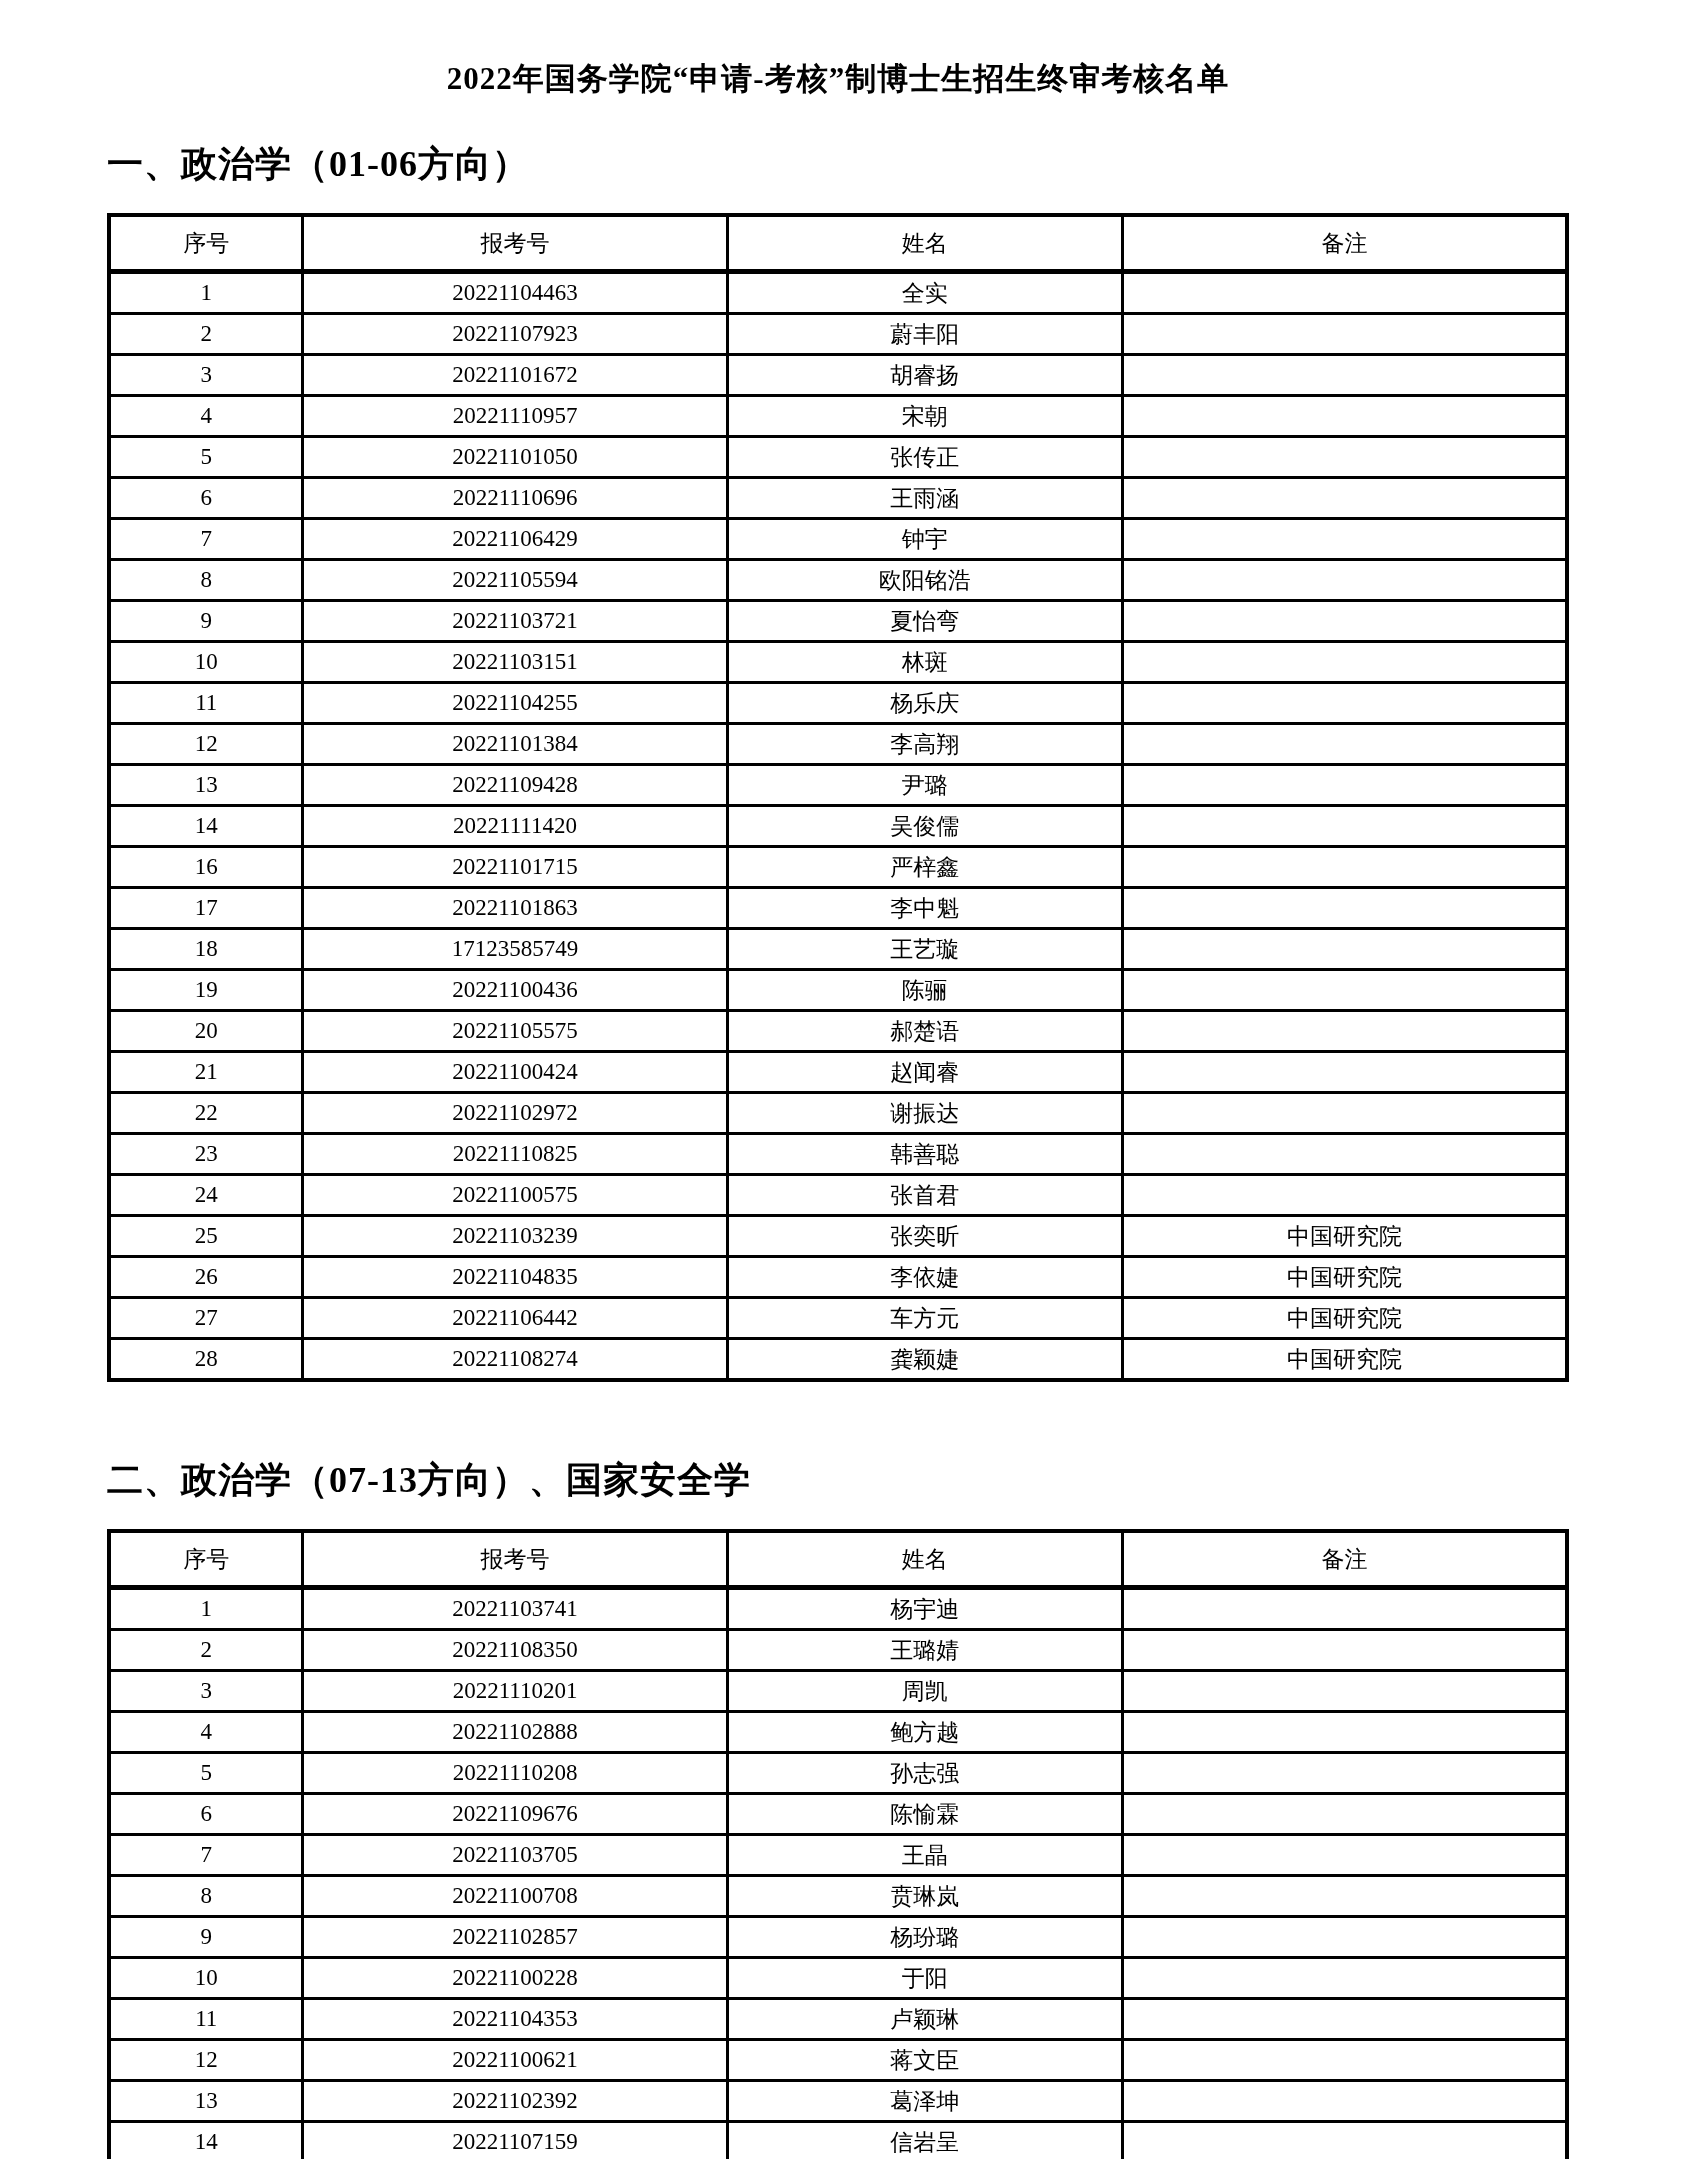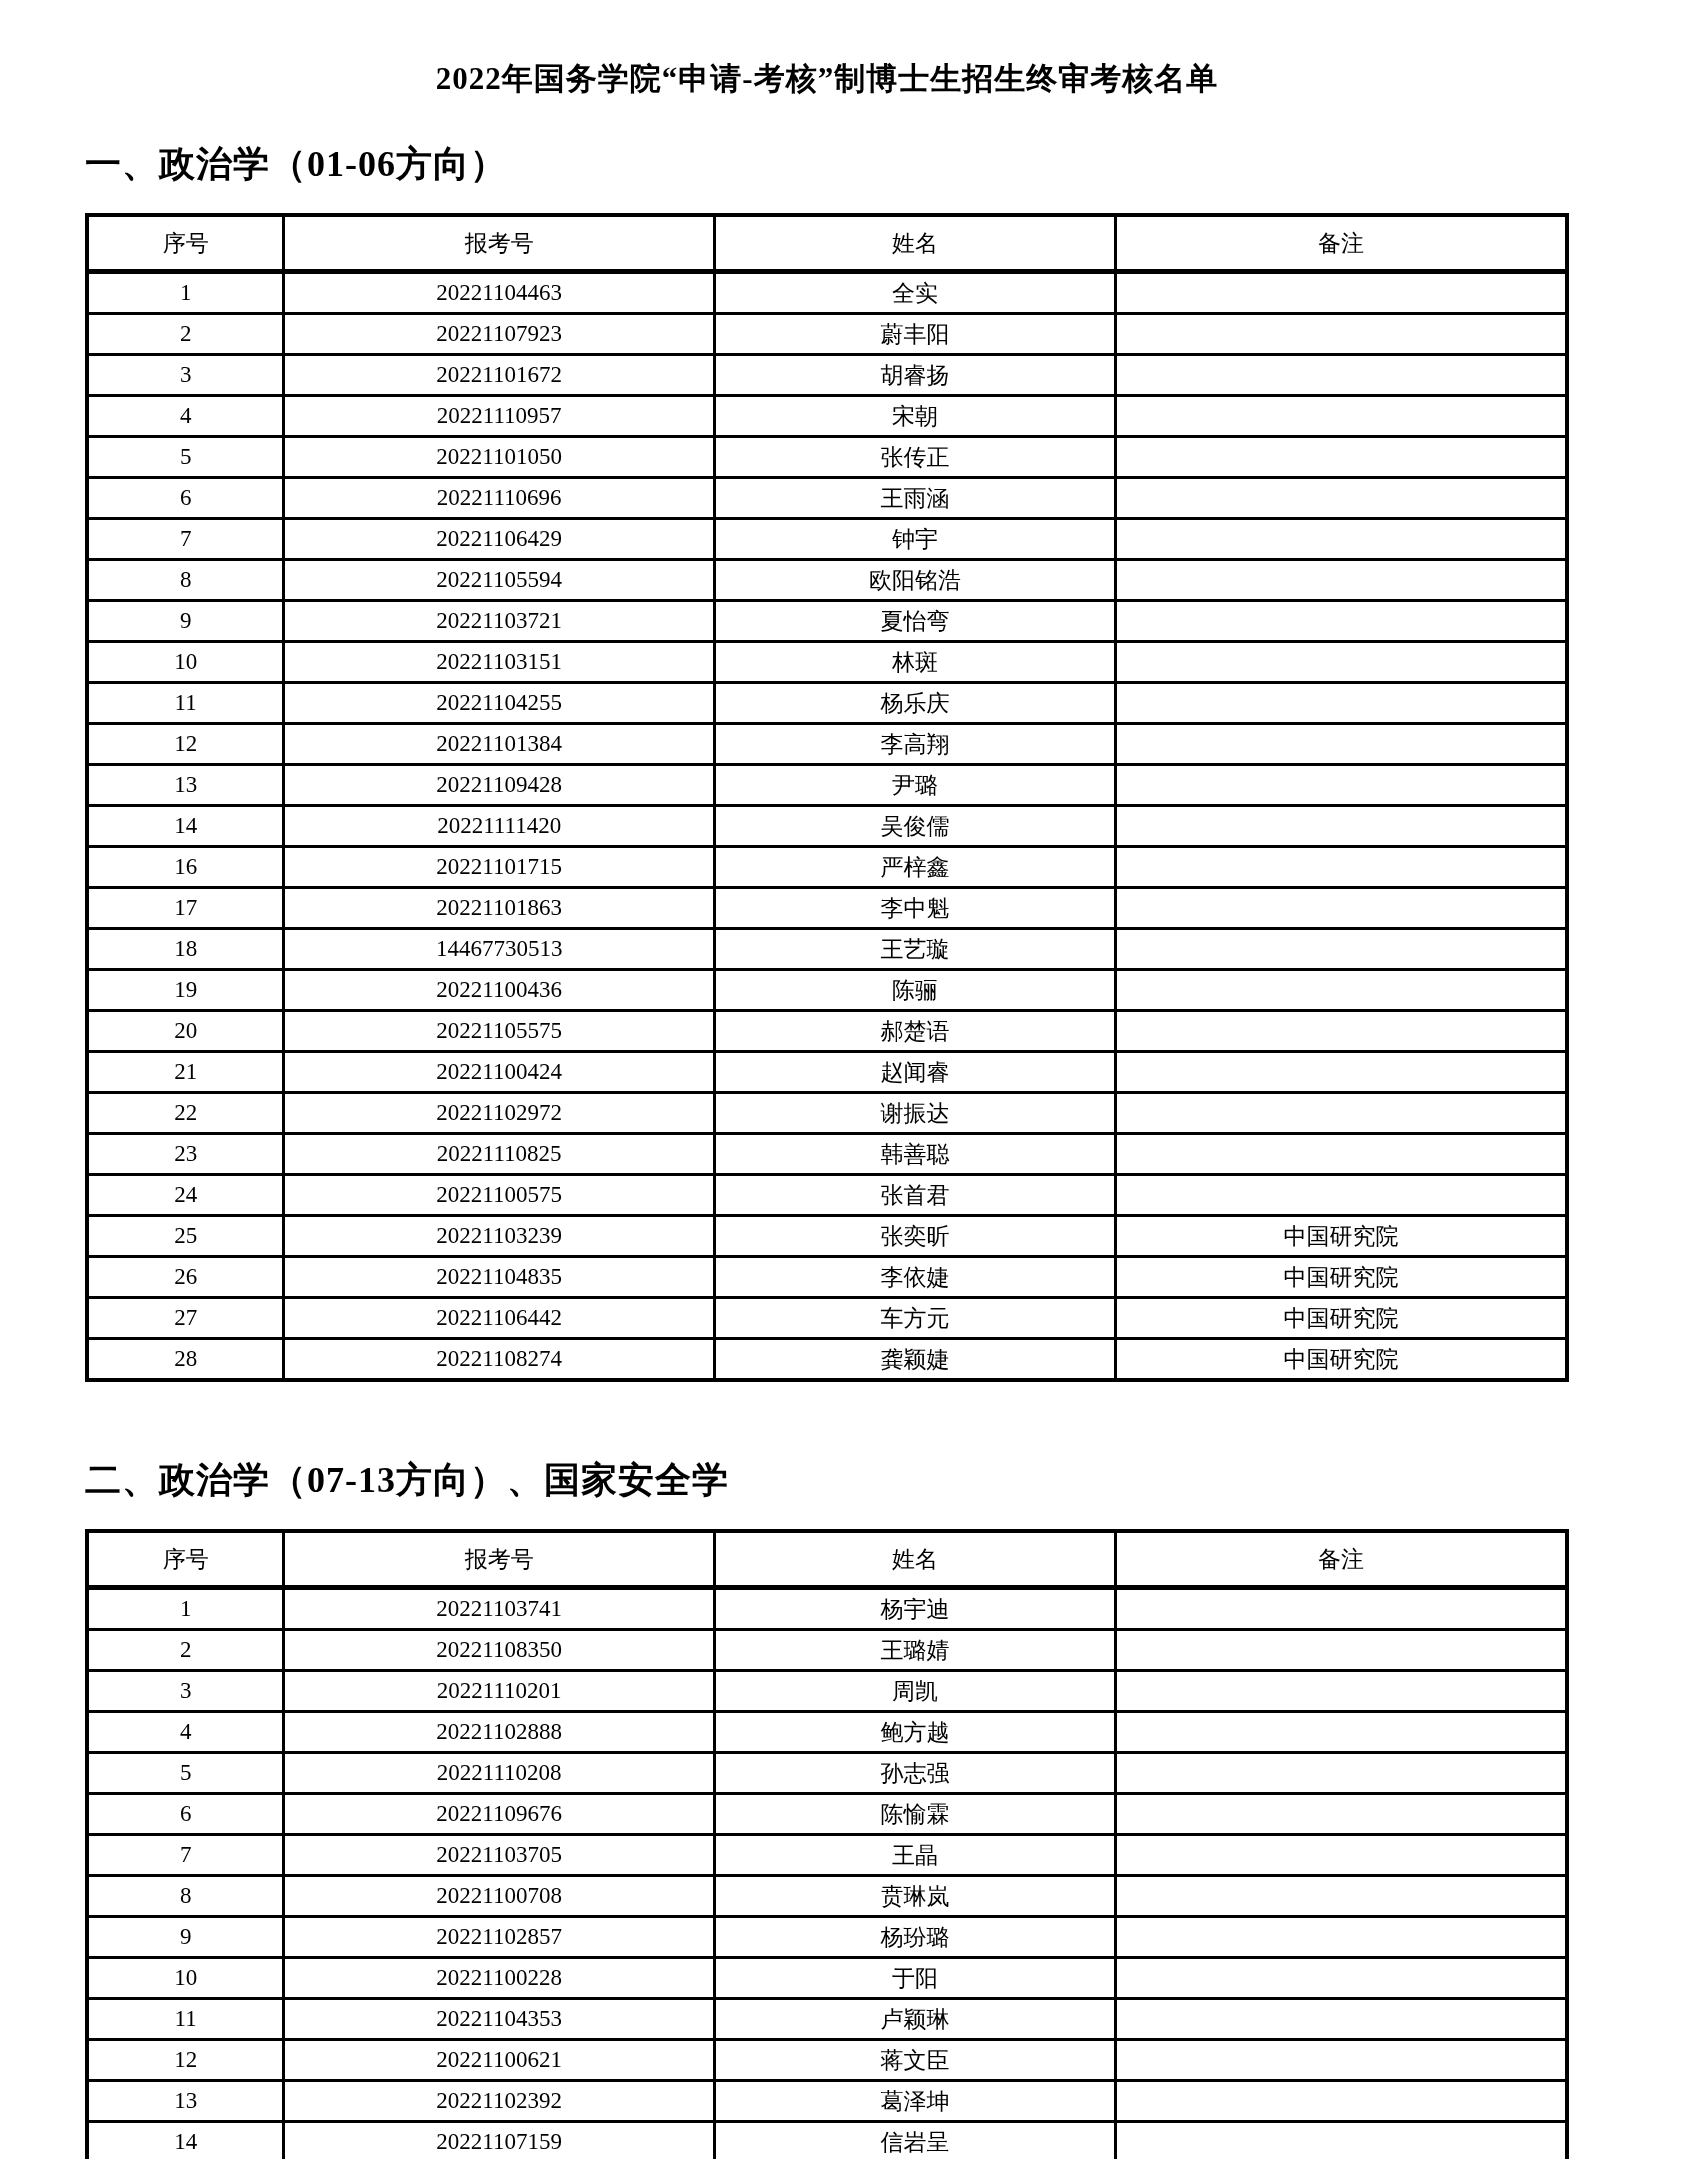--- a/index.html
+++ b/index.html
@@ -11,21 +11,21 @@
     width: 1681px;
     height: 2159px;
     overflow: hidden;
     font-family: "Liberation Serif", "DejaVu Serif", serif;
     color: #000000;
   }
   .page {
     box-sizing: border-box;
     width: 1681px;
     height: 2159px;
-    padding: 58px 112px 0 85px;
+    padding: 58px 112px 0 107px;
   }
   .doc-title {
     font-size: 31px;
     font-weight: bold;
     text-align: center;
     margin: 0 0 40px 0;
     letter-spacing: 1px;
   }
   .section-heading {
     font-size: 36px;
@@ -178,21 +178,21 @@
             <td></td>
           </tr>
           <tr>
             <td>17</td>
             <td>20221101863</td>
             <td>李中魁</td>
             <td></td>
           </tr>
           <tr>
             <td>18</td>
-            <td>14467730513</td>
+            <td>17123585749</td>
             <td>王艺璇</td>
             <td></td>
           </tr>
           <tr>
             <td>19</td>
             <td>20221100436</td>
             <td>陈骊</td>
             <td></td>
           </tr>
           <tr>

